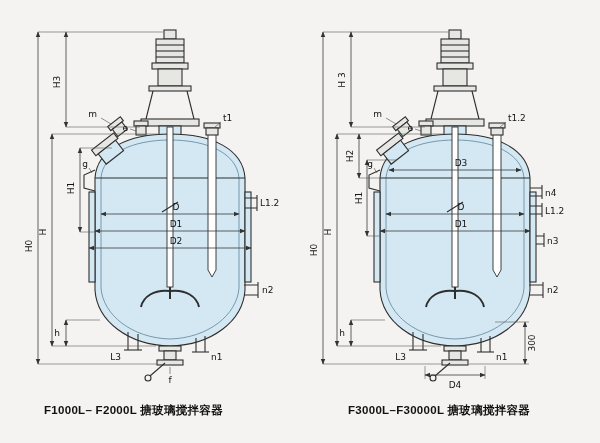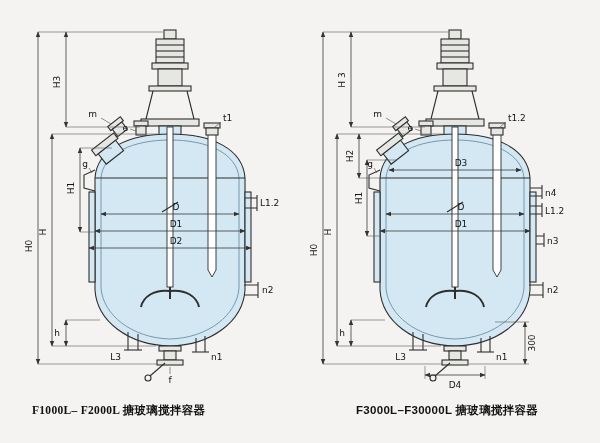--- a/index.html
+++ b/index.html
@@ -13,22 +13,22 @@
   .fillv{fill:#d3e8f3;}
   .fillm{fill:#e6e6e3;}
   .inner{stroke:#5f8499;stroke-width:0.8;fill:none;}
   .dim{stroke:#3a3a3a;stroke-width:0.8;fill:none;}
   .ext{stroke:#5a5a5a;stroke-width:0.6;fill:none;}
   .lead{stroke:#4a4a4a;stroke-width:0.6;fill:none;}
   .caption{
     position:absolute;top:403px;font-size:11.5px;font-weight:bold;color:#111;
     letter-spacing:0.3px;white-space:nowrap;
   }
-  #cap-left{left:32px;font-family:Liberation Serif, serif;}
-  #cap-right{left:356px;text-align:center;}
+  #cap-left{left:44px;}
+  #cap-right{left:348px;text-align:center;}
 </style>
 </head>
 <body>
 
 <div class="stage">
 
 <svg width="600" height="398" viewBox="0 0 600 398">
   <defs>
     <marker id="arr" viewBox="0 0 10 10" refX="9" refY="5" markerWidth="7" markerHeight="7" orient="auto-start-reverse">
       <path d="M0,1 L10,5 L0,9 Z" fill="#333"></path>

